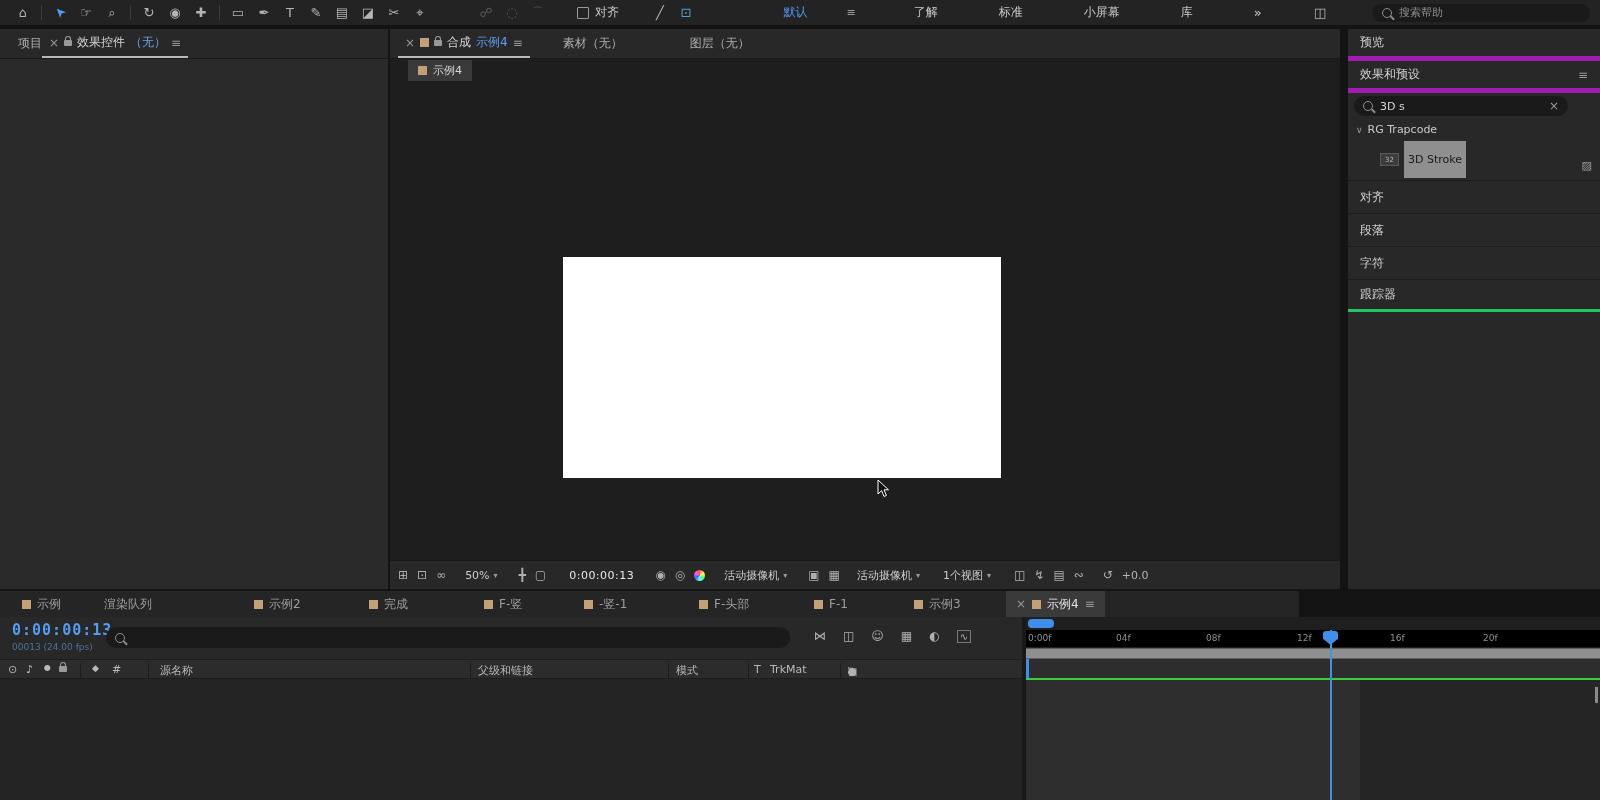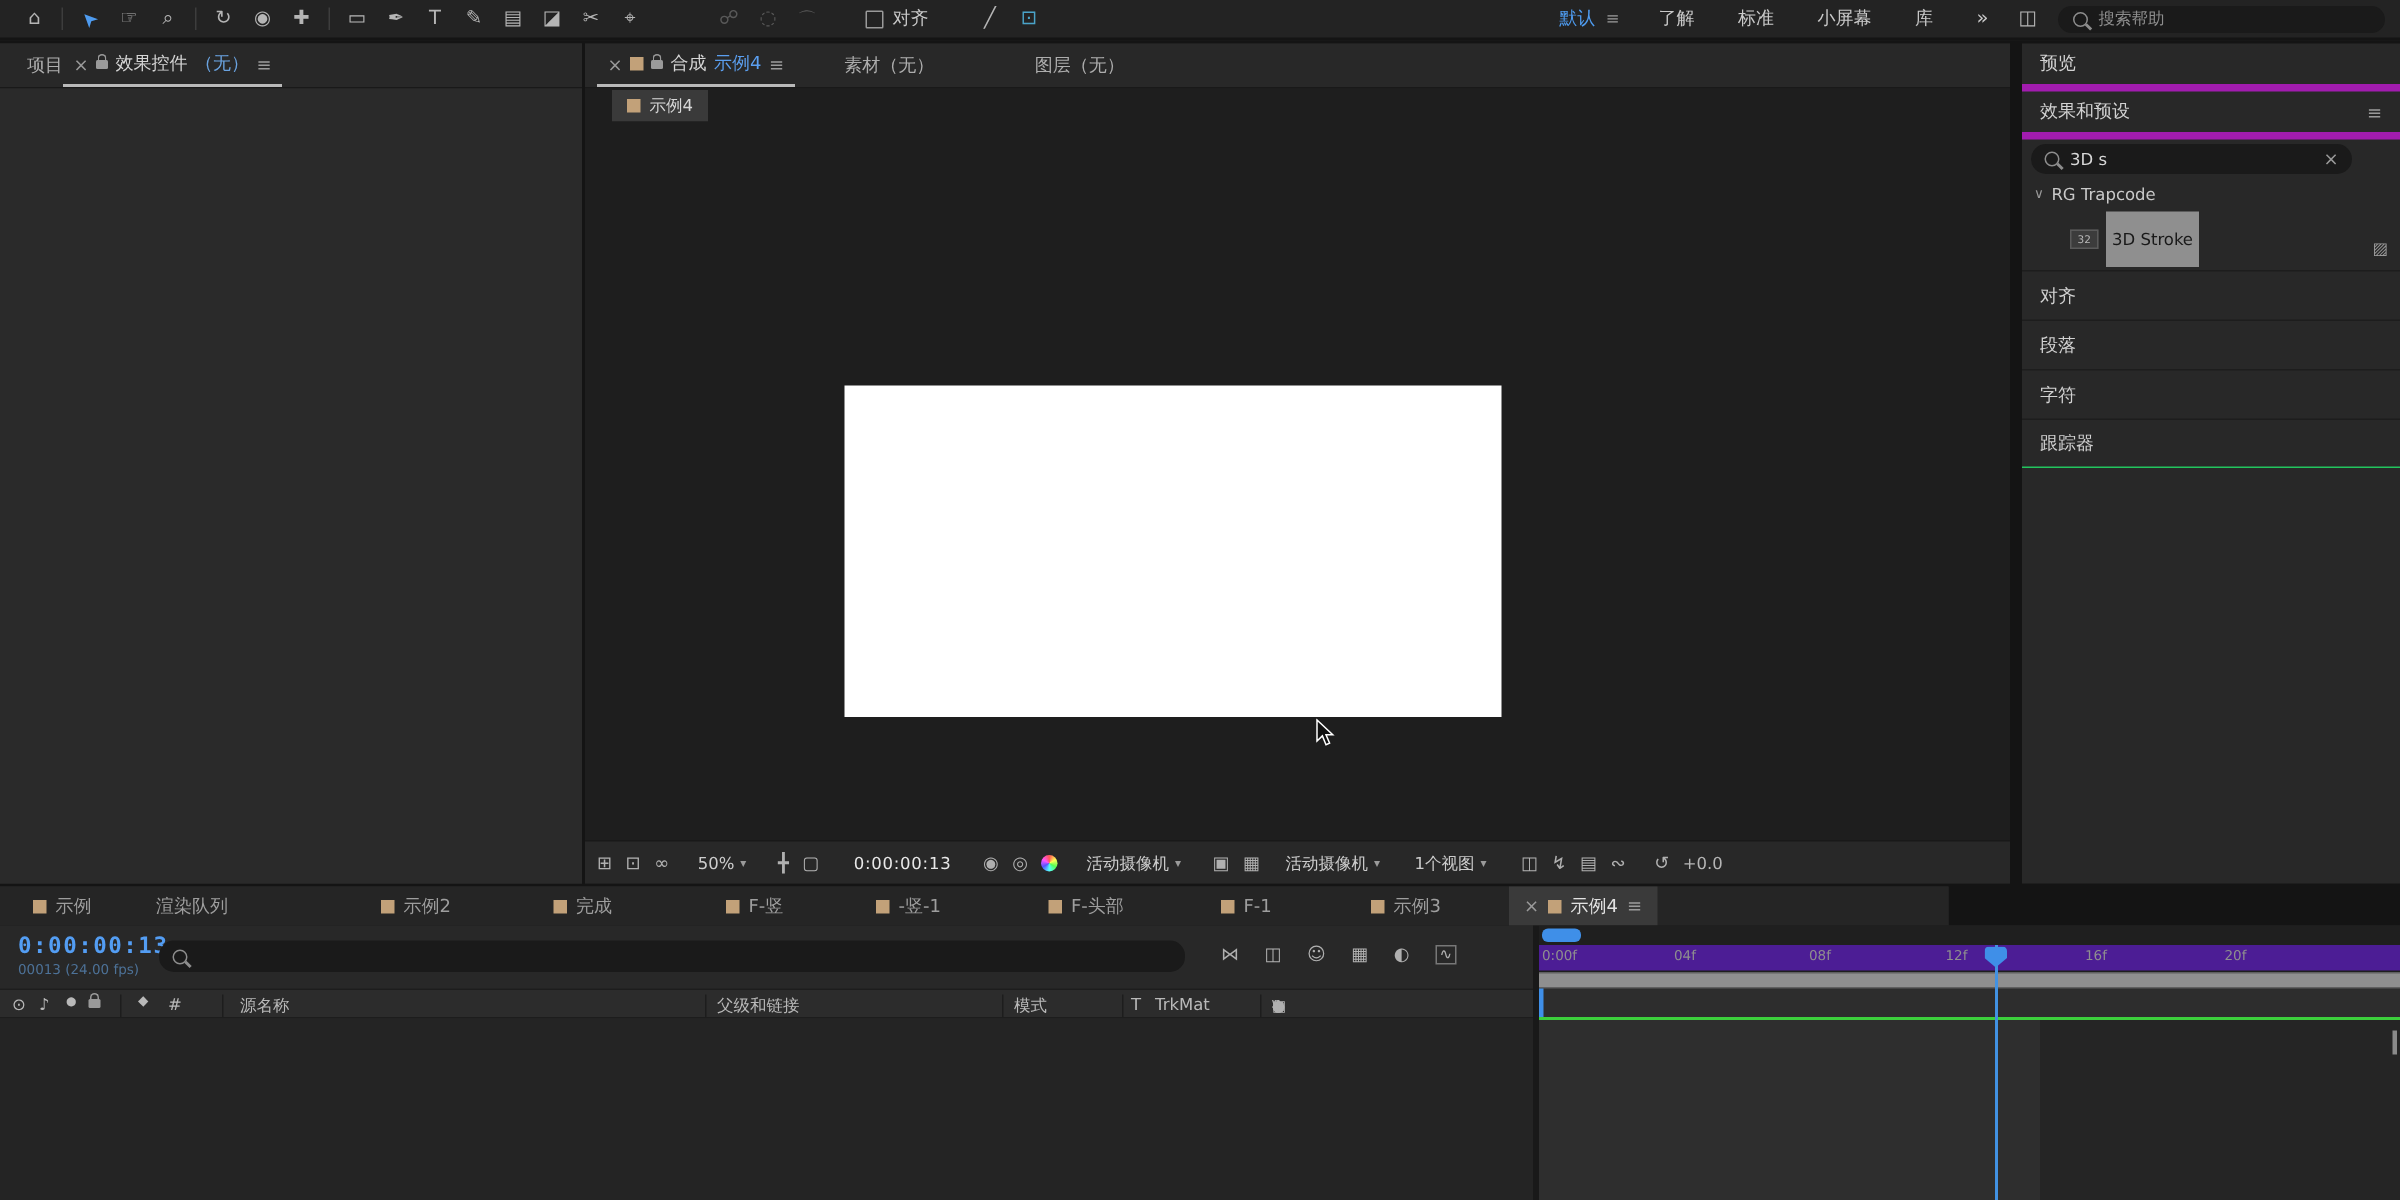--- a/index.html
+++ b/index.html
@@ -8,21 +8,21 @@
 
   
   .toolbar{position:absolute;left:0;top:0;width:1600px;height:27px;background:#232323;display:flex;align-items:center;padding:0 10px;box-sizing:border-box;border-bottom:2px solid #141414;}
   .tool{display:inline-block;width:26px;text-align:center;font-size:13px;color:#b5b5b5;cursor:default;flex:none;}
   .tool.accent{color:#4e9bef;}
   .rot{transform:rotate(-135deg);}
   .tool.disabled{color:#595959;}
   .tb-sep{width:1px;height:15px;background:#3d3d3d;margin:0 5px;flex:none;}
   .tb-check{width:10px;height:10px;border:1px solid #9a9a9a;border-radius:1px;margin:0 6px 0 26px;flex:none;}
   .tb-label{color:#c9c9c9;}
-  .tb-right{margin-left:auto;display:flex;align-items:center;}
+  .tb-right{margin-left:auto;display:flex;align-items:center;gap:32px;}
   .ws-current{color:#4e9bef;margin-right:7px;}
   .ws-menu{color:#9a9a9a;font-size:11px;margin-right:26px;}
   .ws-item{color:#c9c9c9;margin-right:29px;}
   .ws-overflow{color:#c9c9c9;margin-right:20px;font-size:13px;}
   .ws-icon{color:#b5b5b5;margin-right:14px;font-size:13px;}
   .tb-search{display:flex;align-items:center;gap:7px;width:198px;height:18px;background:#1a1a1a;border-radius:9px;padding:0 10px;color:#8d8d8d;font-size:11px;}
 
   
   .mag{position:relative;display:inline-block;width:8px;height:8px;border:1.5px solid #8d8d8d;border-radius:50%;flex:none;}
   .mag::after{content:"";position:absolute;width:5px;height:1.5px;background:#8d8d8d;right:-4px;bottom:-1.5px;transform:rotate(45deg);}
@@ -69,21 +69,21 @@
   .rp-search{position:absolute;left:6px;top:67px;width:214px;height:20px;background:#1a1a1a;border-radius:10px;display:flex;align-items:center;gap:7px;padding:0 9px;color:#d8d8d8;font-size:11px;box-sizing:border-box;}
   .rp-search .close{margin-left:auto;}
   .rp-tree-group{position:absolute;left:8px;top:94px;display:flex;gap:5px;color:#c9c9c9;font-size:11px;align-items:center;}
   .tree-caret{color:#9a9a9a;font-size:9px;}
   .rp-tree-item{position:absolute;left:32px;top:112px;display:flex;align-items:center;gap:5px;font-size:11px;}
   .badge{width:17px;height:11px;background:#3c3c3c;border:1px solid #5a5a5a;color:#b9b9b9;font-size:7px;display:flex;align-items:center;justify-content:center;flex:none;}
   .tree-sel{background:#8f8f8f;color:#191919;padding:12px 4px;}
   .rp-flyout{position:absolute;right:8px;top:130px;color:#9a9a9a;font-size:11px;}
   .rp-sections{position:absolute;left:0;right:0;top:151px;}
   .rp-sections .rp-row{height:33px;border-top:1px solid #1d1d1d;border-bottom:none;}
-  .rp-sections .rp-row:last-child{border-bottom:1px solid #22c55e;}
+  .rp-sections .rp-row:last-child{border-bottom:3px solid #22c55e;}
 
   
   .bottom-panel{position:absolute;left:0;top:591px;width:1299px;height:209px;background:#282828;}
   .bp-tabs{position:relative;height:26px;background:#252525;border-bottom:1px solid #191919;}
   .bp-tab{position:absolute;top:0;height:26px;display:flex;align-items:center;gap:6px;color:#9e9e9e;font-size:12px;}
   .bp-tab.active{background:#3a3a3a;color:#e2e2e2;padding:0 10px;}
   .bp-controls{position:absolute;left:0;top:26px;width:1022px;height:42px;background:#282828;}
   .tl-timecode{position:absolute;left:12px;top:4px;font-family:"DejaVu Sans Mono","Liberation Mono",monospace;font-size:15px;font-weight:bold;color:#539df3;letter-spacing:1px;}
   .tl-frameinfo{position:absolute;left:12px;top:25px;font-size:9px;color:#4d7298;}
   .tl-search{position:absolute;left:106px;top:10px;width:684px;height:21px;background:#1a1a1a;border-radius:10px;display:flex;align-items:center;padding:0 9px;gap:7px;box-sizing:border-box;}
@@ -93,21 +93,21 @@
   .bp-colhdr span{position:absolute;top:3px;}
   .bp-colhdr .lock{top:6px;}
   .vsep{position:absolute;top:2px;width:1px;height:15px;background:#1d1d1d;}
   .col-switches{position:absolute;left:848px;top:3px;display:flex;gap:6px;font-size:10px;color:#b0b0b0;}
   .col-switches i{font-style:italic;margin-top:29px;}
   .bp-empty{position:absolute;left:0;top:88px;width:1022px;height:121px;background:#242424;}
   .tl-divider{position:absolute;left:1022px;top:26px;width:4px;height:183px;background:#191919;}
   .tl-right{position:absolute;left:1026px;top:26px;width:574px;height:183px;background:#242424;}
   .tl-nav{position:absolute;left:0;top:0;width:100%;height:13px;background:#1f1f1f;}
   .tl-nav-handle{position:absolute;left:2px;top:2px;width:26px;height:9px;background:#3f8fe8;border-radius:4px;}
-  .tl-ruler{position:absolute;left:0;top:13px;width:100%;height:18px;background:#4c1d95;border-bottom:1px solid #1f1f1f;box-sizing:border-box;text-decoration:underline;}
+  .tl-ruler{position:absolute;left:0;top:13px;width:100%;height:18px;background:#000000;border-bottom:1px solid #1f1f1f;box-sizing:border-box;text-decoration:underline;}
   .tick-label{position:absolute;top:3px;font-size:9px;color:#8f8f8f;}
   .tl-workarea{position:absolute;left:0;top:31px;width:100%;height:11px;background:#8f8f8f;border-top:1px solid #606060;border-bottom:1px solid #606060;box-sizing:border-box;}
   .tl-hdrcont{position:absolute;left:0;top:42px;width:100%;height:19px;background:#2d2d2d;}
   .tl-inpoint{position:absolute;left:0;top:42px;width:3px;height:21px;background:#3f8fe8;}
   .tl-green{position:absolute;left:0;top:61px;width:100%;height:2px;background:#3ccf3c;}
   .tl-tracks-a{position:absolute;left:0;top:63px;width:334px;height:120px;background:#2e2e2e;}
   .tl-tracks-b{position:absolute;left:334px;top:63px;width:240px;height:120px;background:#252525;}
   .tl-playhead-line{position:absolute;left:304px;top:13px;width:2px;height:170px;background:#4292e2;}
   .tl-playhead-head{position:absolute;left:297px;top:14px;width:15px;height:14px;background:#3f8fe8;border-radius:3px 3px 0 0;clip-path:polygon(0 0,100% 0,100% 55%,50% 100%,0 55%);}
   .tl-scroll{position:absolute;right:2px;top:70px;width:3px;height:16px;background:#8a8a8a;}

